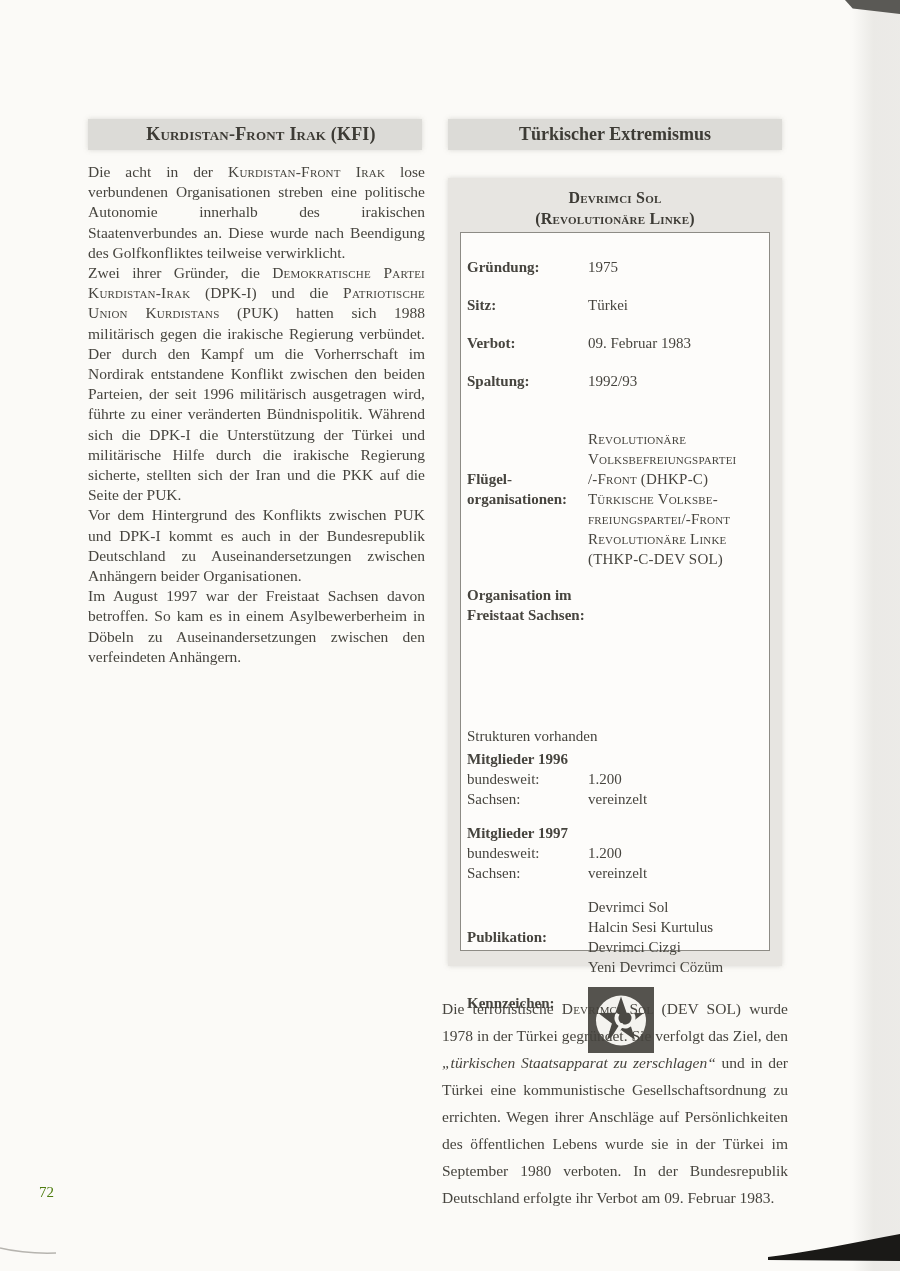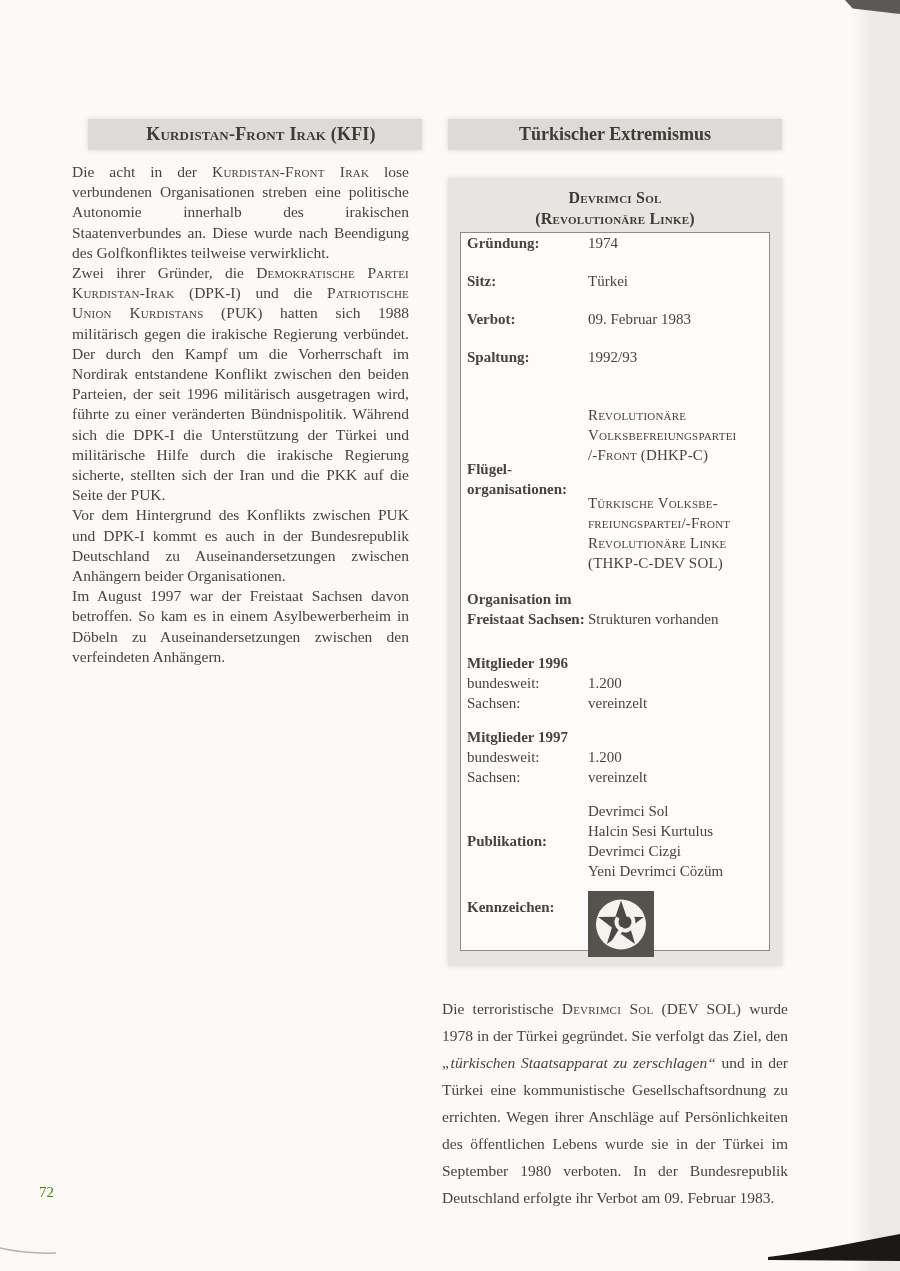--- a/index.html
+++ b/index.html
@@ -21,49 +21,49 @@
     background:#dcdbd7;
     display:flex; align-items:center; justify-content:center;
     box-shadow:0 0 5px rgba(120,118,112,.25);
   }
   .band-left  { left:88px;  top:119px;padding-left:12px; }
   .band-right { left:448px; top:119px; }
   .band-title { font-weight:bold; font-size:18px; color:#3d3b35; }
 
   
   .left-text {
-    position:absolute; left:72px; top:162px; width:337px;
+    position:absolute; left:88px; top:162px; width:337px;
     font-size:15.5px; line-height:20.2px; text-align:justify;
   }
   .left-text p { margin:0; }
   .gap-before { margin-top:19px; }
 
   
   .infobox {
     position:absolute; left:448px; top:178px; width:334px; height:788px;
     background:#e7e5e1;
     box-shadow:0 0 5px rgba(120,118,112,.25);
   }
   .infobox-title {
     text-align:center; padding-top:9px;
     font-weight:bold; font-size:16px; line-height:21px; color:#3d3b35;
   }
   .infobox-inner {
     position:absolute; left:12px; top:54px; width:310px; height:719px;
     background:#fdfcfa; border:1px solid #8d8b85;
-    padding:0 8px 10px 6px;
+    padding:24px 8px 10px 6px;
     font-size:15px; line-height:20px;
   }
   .row { display:flex; margin-bottom:18px; }
   .row.mb16 { margin-bottom:16px;align-items:center; }
-  .row.mb13 { margin-bottom:24px; }
+  .row.mb13 { margin-bottom:3px;flex-direction:column; }
   .lbl { flex:0 0 121px; }
   .val { flex:1; }
   .val.second-line { padding-top:20px; }
-  .vgap { margin-top:28px; }
+  .vgap { margin-top:0; }
   .group { margin-bottom:14px; }
   .group .row { margin-bottom:0;align-items:center; }
   .emblem { display:block; margin-top:-6px; }
 
   
   .footer-par {
     position:absolute; left:442px; top:995px; width:346px;
     font-size:15.5px; line-height:27px; text-align:justify;
   }
 
@@ -102,21 +102,21 @@
 
 <div class="infobox">
   <div class="infobox-title">
     <div class="sc">Devrimci Sol</div>
     <div class="sc">(Revolutionäre Linke)</div>
   </div>
   <div class="infobox-inner">
 
     <div class="row">
       <div class="lbl b">Gründung:</div>
-      <div class="val">1974</div>
+      <div class="val">1975</div>
     </div>
 
     <div class="row">
       <div class="lbl b">Sitz:</div>
       <div class="val">Türkei</div>
     </div>
 
     <div class="row">
       <div class="lbl b">Verbot:</div>
       <div class="val">09. Februar 1983</div>

